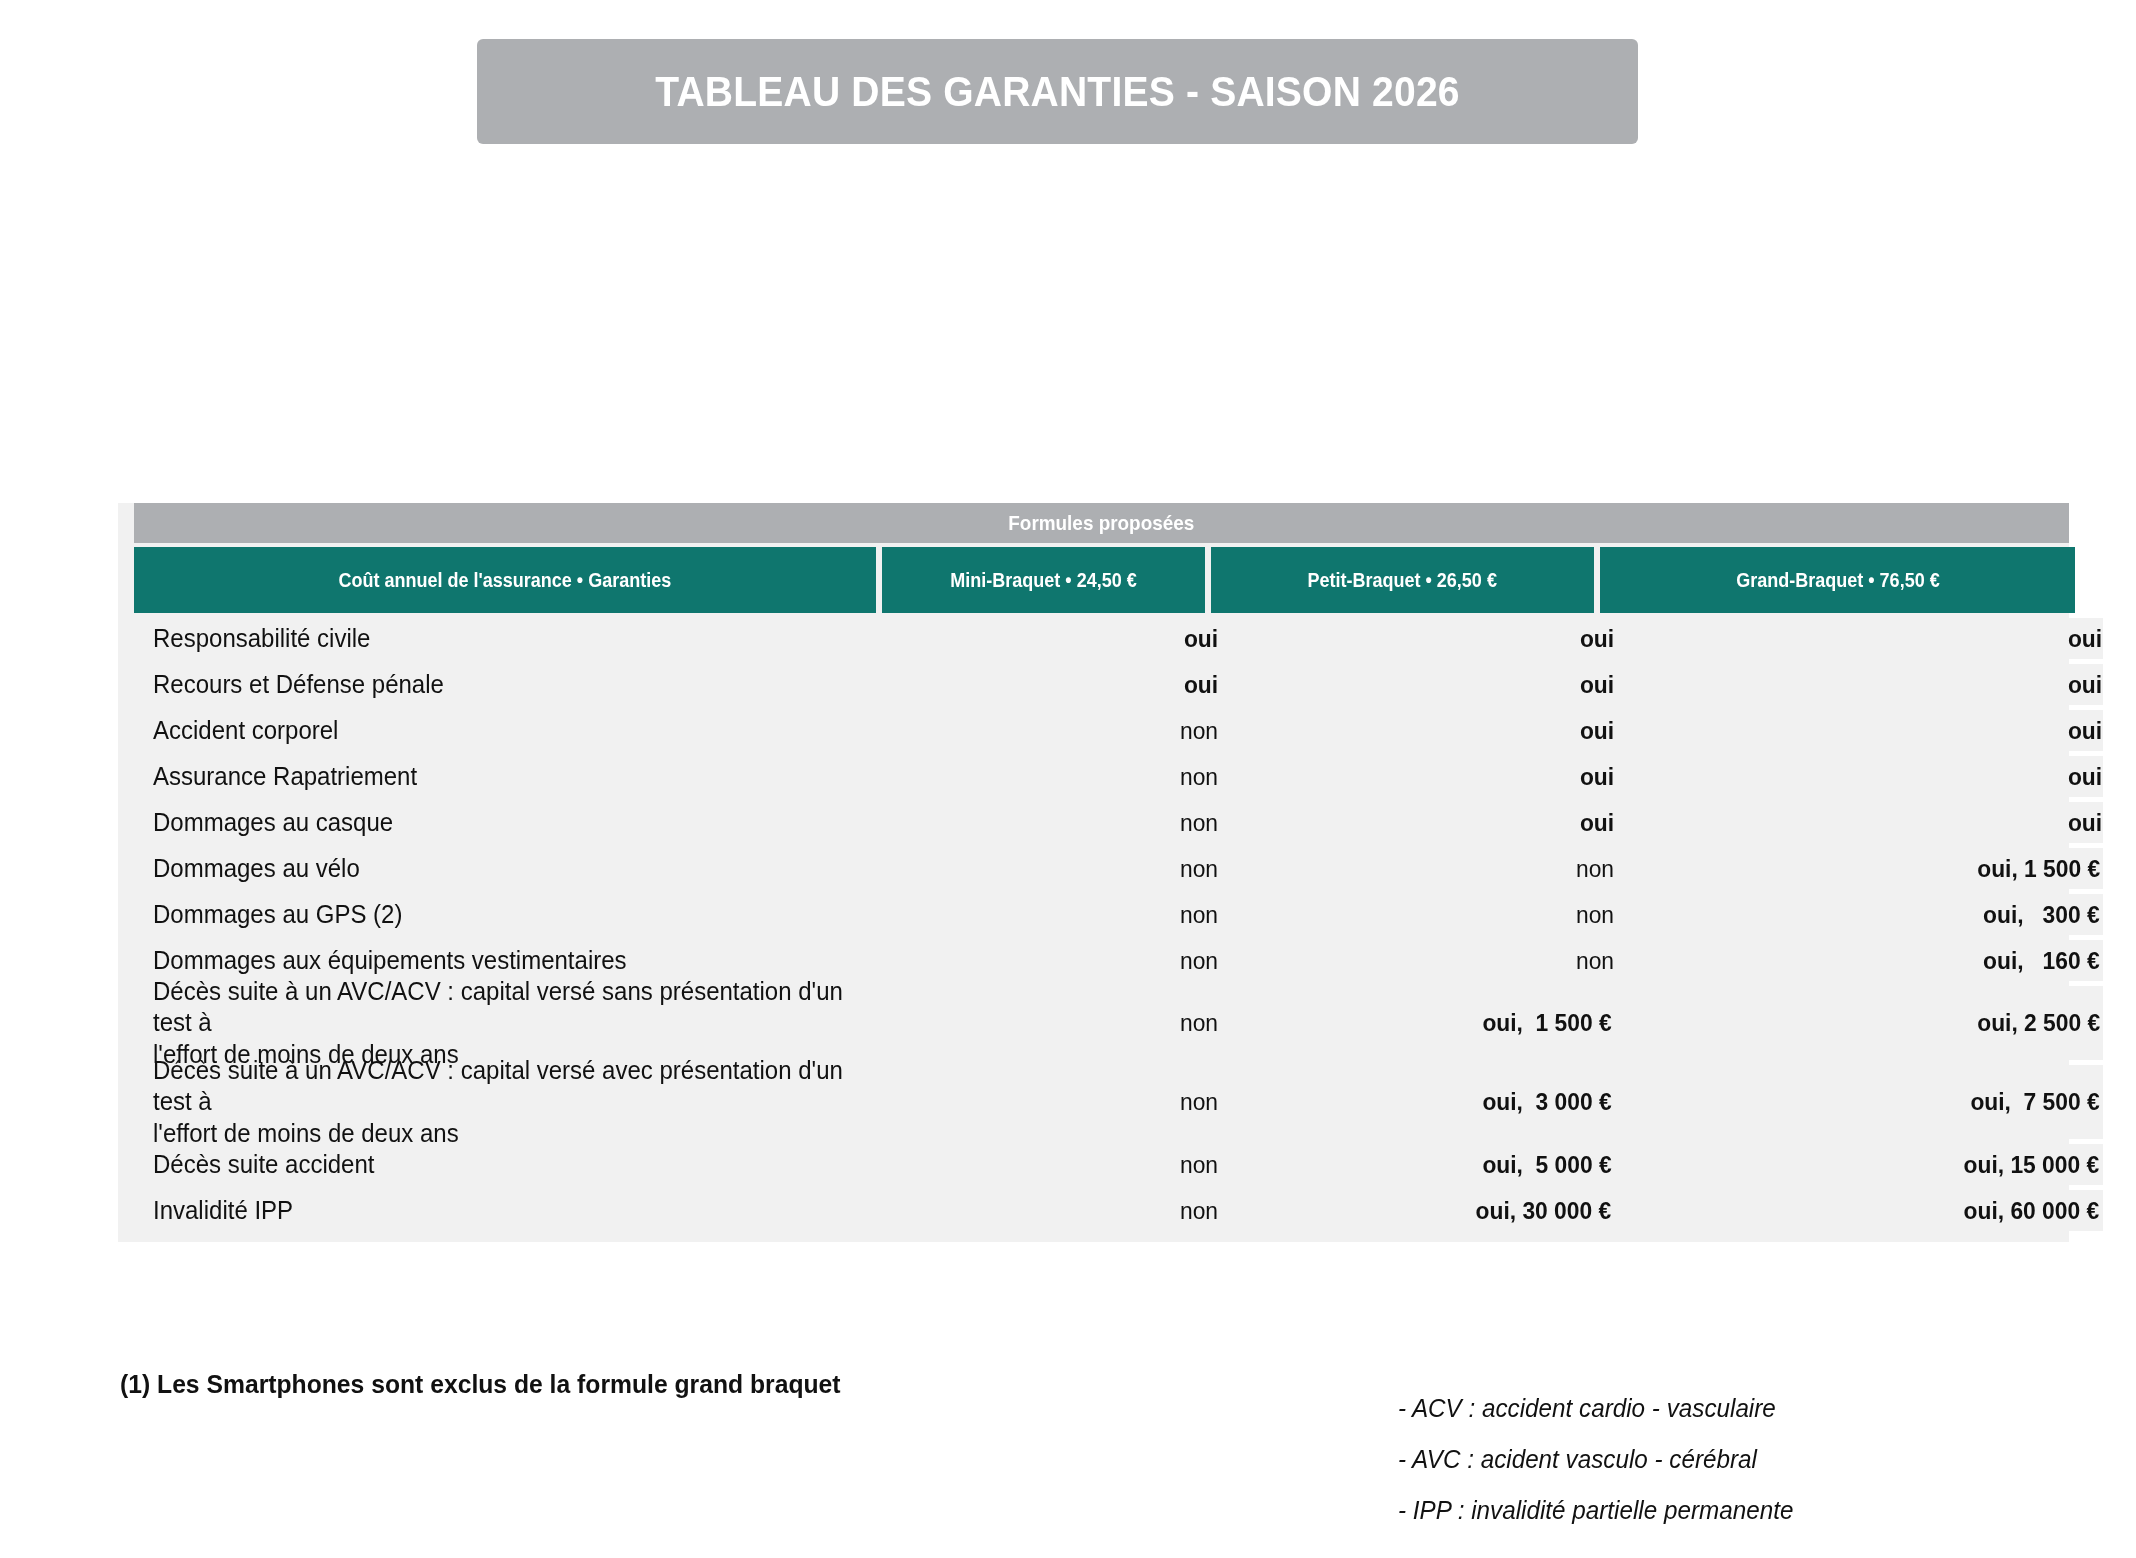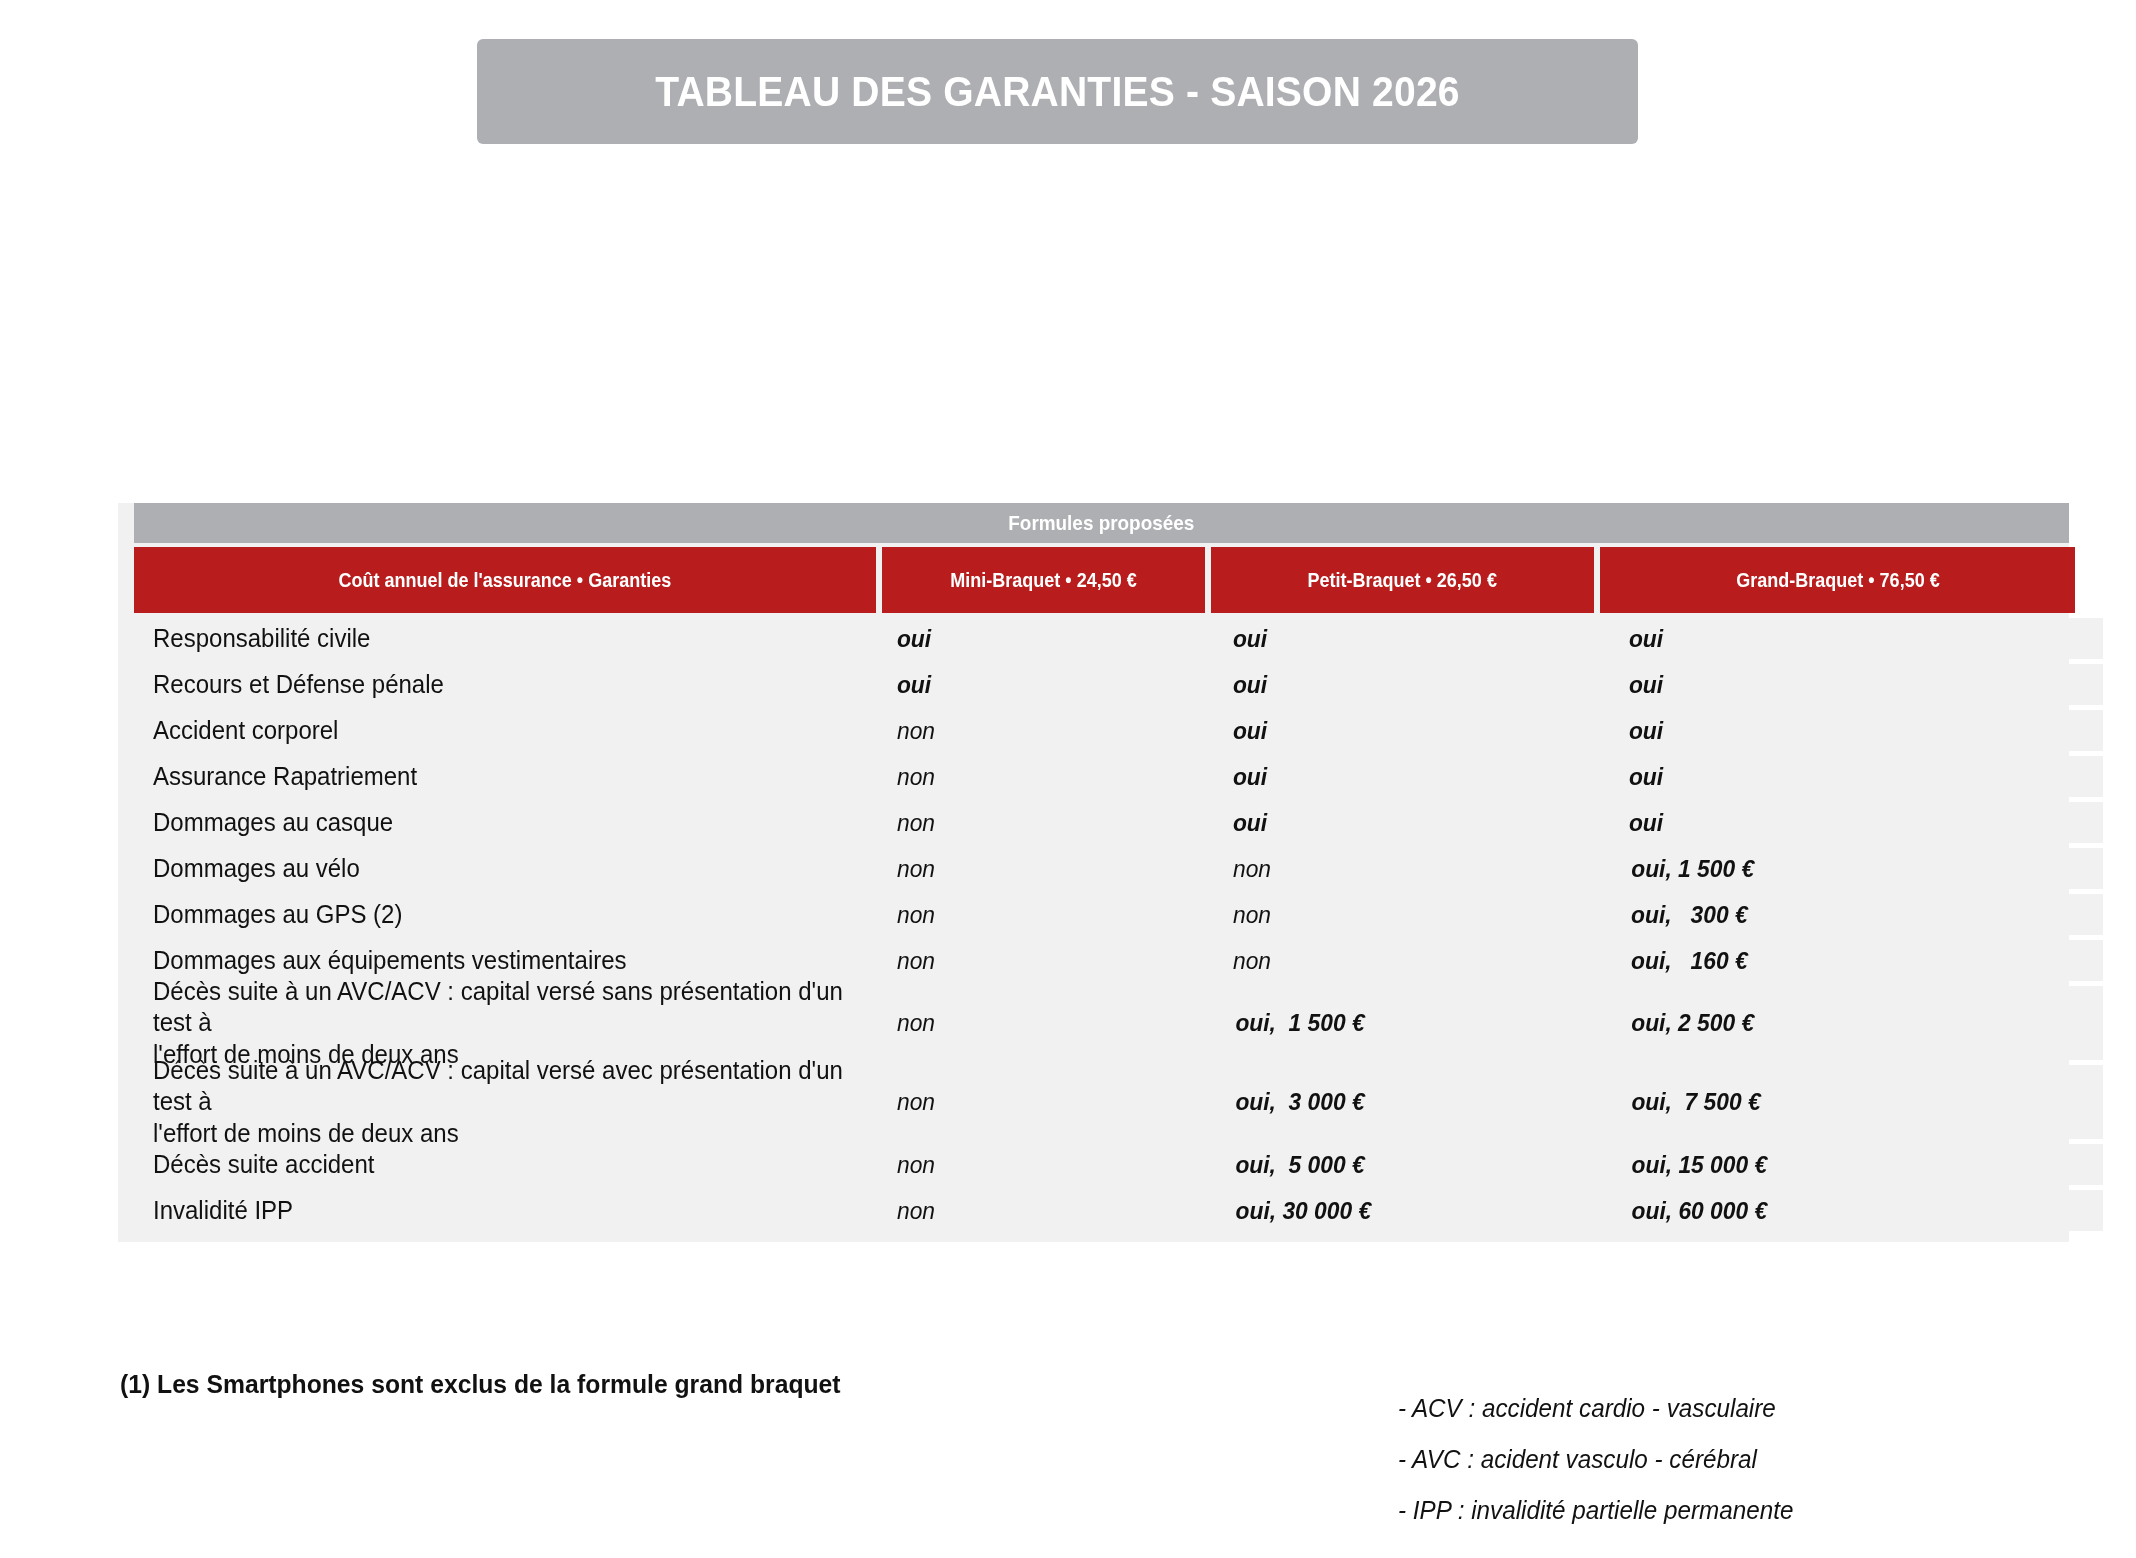--- a/index.html
+++ b/index.html
@@ -82,21 +82,21 @@
     display: flex;
     height: 66px;
     margin-bottom: 5px;
   }
   .hdr-row .spacer-left {
     width: 16px;
     background: #f1f1f1;
     flex: 0 0 16px;
   }
   .hdr-cell {
-    background: #b91c1c;
+    background: #0f766e;
     display: flex;
     align-items: center;
     justify-content: center;
     color: #ffffff;
     margin-right: 6px;
   }
   .hdr-cell:last-child { margin-right: 8px; }
   .hdr-cell .hdr-label {
     font-family: "Liberation Sans Narrow", "Liberation Sans", sans-serif;
     font-weight: bold;
@@ -129,22 +129,21 @@
     display: flex;
     align-items: center;
     box-sizing: border-box;
   }
   .cell:last-child { margin-right: 0; }
   .cell-label {
     justify-content: flex-start;
     padding-left: 12px;
   }
   .cell-val {
-    justify-content: flex-start;
-    font-style: italic;
+    justify-content: flex-end;
   }
   .row-h1 .cell { height: 41px; }
   .row-h2 .cell { height: 74px; }
 
   .lbl-text {
     font-family: "Liberation Sans Narrow", "Liberation Sans", sans-serif;
     font-size: 25px;
     color: #111111;
     line-height: 1.22;
     transform: scaleX(0.96);

